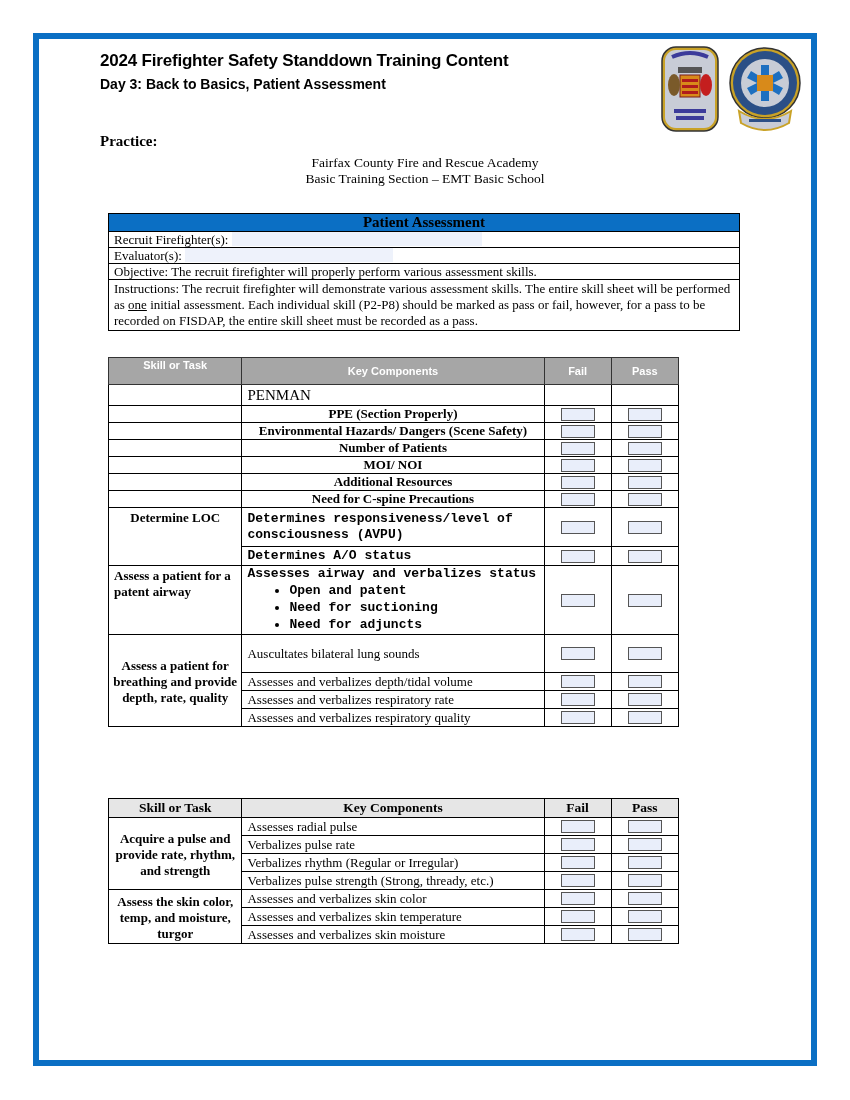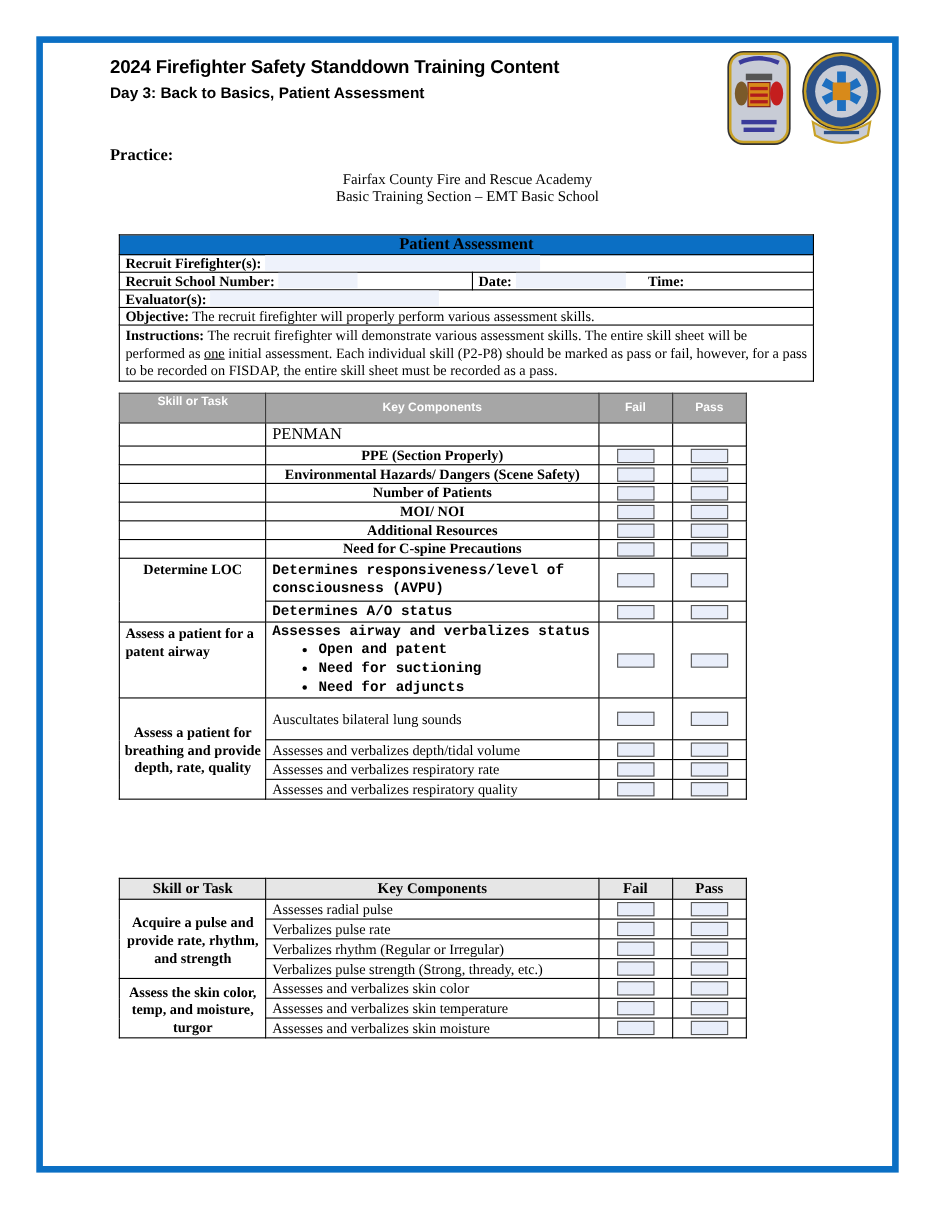--- a/index.html
+++ b/index.html
@@ -14,21 +14,21 @@
   .academy1 { top: 155px; }
   .academy2 { top: 171px; }
 
   table { border-collapse: collapse; position: absolute; }
   td, th { padding: 0; }
 
   .info { left: 108px; top: 213px; width: 632px; font-size: 13px; }
   .info td { border: 1.5px solid #000; padding: 0 5px; line-height: 15px; }
   .info .titlebar td { background: #0b6fc4; text-align: center; font-weight: bold; font-size: 15px; padding: 1px 16px; border: 1.5px solid #000; color: #000; }
   .fill { background: #eef2fb; display: inline-block; height: 14px; vertical-align: top; }
-  .b { font-weight: bold; margin-top: 20px; }
+  .b { font-weight: normal; margin-top: 20px; }
   .u { text-decoration: underline; }
 
   .t1 { left: 108px; top: 357px; width: 571px; font-size: 13px; }
   .t1 th { background: #a6a6a6; color: #fff; font-family: "Liberation Sans", sans-serif; font-size: 11px; font-weight: bold; border: 1.5px solid #333; height: 25px; }
   .t1 td, .t2 td { border: 1.5px solid #000; }
   .c1 { width: 132px; }
   .c2 { width: 300px; margin-top: 42px; }
   .c3 { width: 66px; text-align: center; }
   .c4 { width: 66px; }
   .kc-center { text-align: center; font-weight: bold; line-height: 16px; }
@@ -85,33 +85,20 @@
       <tr class="titlebar">
         <td colspan="3">Patient Assessment</td>
       </tr>
   <tr>
     <td colspan="3">
       <span class="b">Recruit Firefighter(s):</span>
       <span class="fill" style="width:250px"></span>
     </td>
   </tr>
   <tr>
-    <td style="width:310px">
-      <span class="b">Recruit School Number:</span>
-      <span class="fill" style="width:72px"></span>
-    </td>
-    <td colspan="2">
-      <span class="b">Date:</span>
-      <span class="fill" style="width:100px"></span>
-      <span style="display:inline-block;width:14px"></span>
-      <span class="b">Time:</span>
-      <span class="fill" style="width:60px;background:transparent"></span>
-    </td>
-  </tr>
-  <tr>
     <td colspan="3">
       <span class="b">Evaluator(s):</span>
       <span class="fill" style="width:208px"></span>
     </td>
   </tr>
   <tr>
     <td colspan="3">
       <span class="b">Objective:</span>
       <span>The recruit firefighter will properly perform various assessment skills.</span>
     </td>

